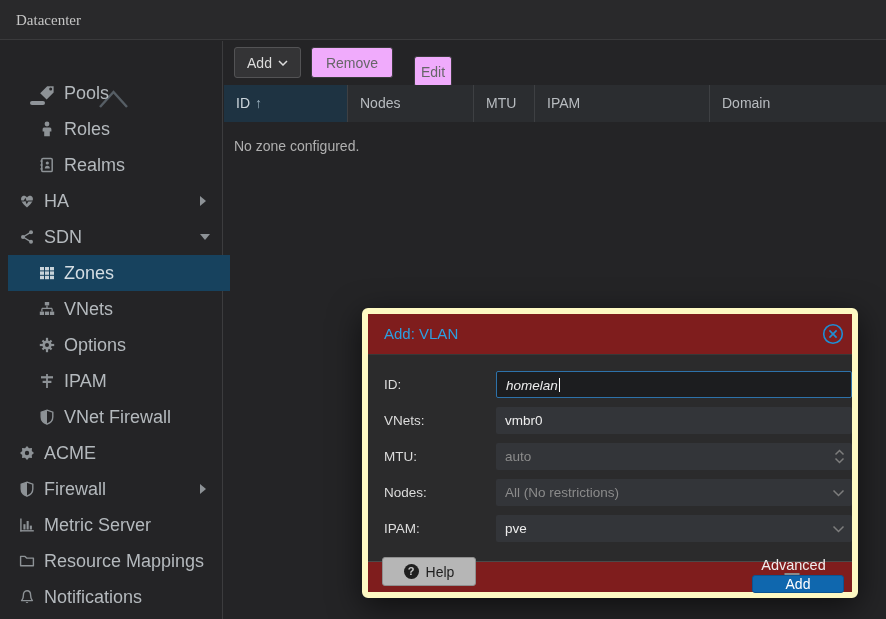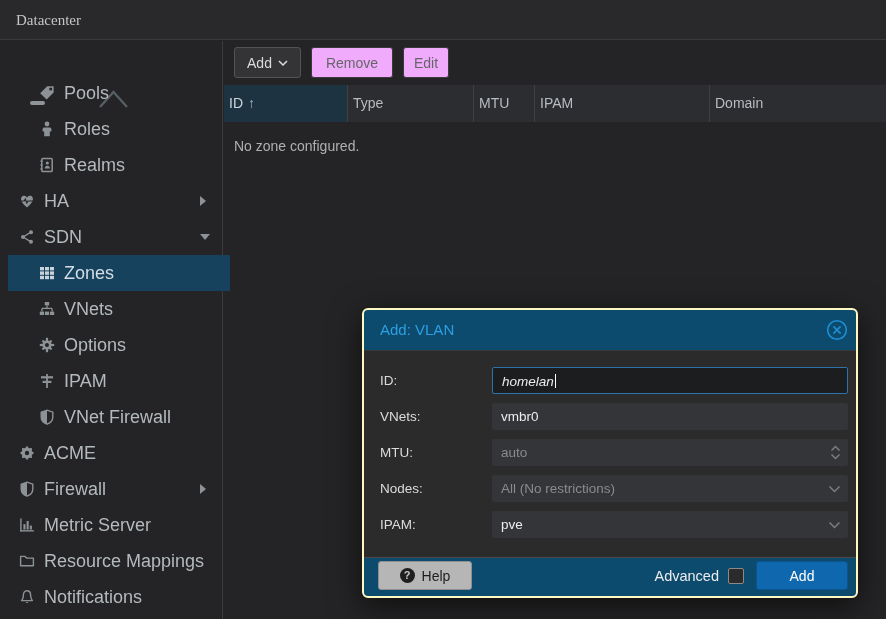--- a/index.html
+++ b/index.html
@@ -48,30 +48,30 @@
     position:absolute; top:47px; height:31px; border-radius:3px;
     display:flex; align-items:center; justify-content:center; gap:6px;
     font-size:14px; cursor:pointer;
   }
   .toolbar-btn.enabled  { background:#343436; border:1px solid #535355; color:#dcdcdc; }
   .toolbar-btn.disabled { background:#f0abfc; border:1px solid #3a3a3c; color:#666668; cursor:default; }
   
   .grid-header { position:absolute; left:224px; top:85px; right:0; height:37px; background:#2b2d30; }
   .gh-cell {
     position:absolute; top:0; height:37px; line-height:37px;
-    padding-left:5px; color:#b8bcc0; font-size:14px;
+    padding-left:12px; color:#b8bcc0; font-size:14px;
     border-right:1px solid #3e4043; cursor:pointer;
   }
   .gh-cell.sorted { background:var(--sorted_header_tint,#1e3342); color:#ccd6dc; }
   .sort-arrow { margin-left:5px; color:#9fb4c2; }
   .empty-text { position:absolute; left:234px; top:138px; color:#b0b0b0; font-size:14px; }
   
   .dialog {
     position:absolute; left:362px; top:308px; width:496px; height:290px;
-    background:#0c4a6e; border:2px solid #fef9c3; border-radius:6px;
+    background:#7f1d1d; border:6px solid #fef9c3; border-radius:6px;
     box-shadow:0 8px 32px rgba(0,0,0,0.6); z-index:10;
   }
   .dlg-header { position:absolute; left:0; top:0; right:0; height:40px; }
   .dlg-title  { position:absolute; left:16px; top:0; line-height:40px;
                 font-size:15px; color:var(--accent_blue,#2d9fe0); }
   .dlg-close  { position:absolute; right:8px; top:9px; width:22px; height:22px; cursor:pointer; }
   .dlg-body {
     position:absolute; left:0; top:40px; right:0; height:208px;
     background:#2b2b2c; border-top:1px solid #383838; border-bottom:1px solid #4a4a4a;
   }
@@ -91,21 +91,21 @@
   .dlg-footer { position:absolute; left:0; bottom:0; right:0; height:41px; }
   .help-btn {
     position:absolute; left:14px; top:6px; width:94px; height:29px;
     background:#b6b6b6; border:1px solid #8f8f8f; border-radius:3px;
     display:flex; align-items:center; justify-content:center; gap:7px;
     color:#1e1e1e; font-size:14px; cursor:pointer;
   }
   .q-circle { width:15px; height:15px; border-radius:50%; background:#1f1f1f; color:#c8c8c8;
               font-size:11px; font-weight:bold; text-align:center; line-height:15px; }
   .footer-right { position:absolute; right:8px; top:6px; height:29px;
-                  display:flex; align-items:center; }
+                  display:flex; align-items:center;flex-direction:column; }
   .adv-label { color:#ededed; font-size:14.5px; margin-right:9px; cursor:pointer; }
   .checkbox { width:16px; height:16px; border:1px solid #8a8a8a; border-radius:2px;
               background:#2b2b2c; margin-right:12px; cursor:pointer; }
   .submit-btn {
     width:92px; height:29px; background:var(--primary_button_blue,#0f67ae);
     border:1px solid #0a5492; border-radius:3px; color:#ffffff; font-size:14px;
     display:flex; align-items:center; justify-content:center; cursor:pointer;
   }
 </style>
 </head>
@@ -315,30 +315,30 @@
 
 <div class="toolbar-btn enabled" style="left:234px; width:67px;">
   <span>Add</span>
   <svg width="10" height="6" viewBox="0 0 10 6">
       <polyline points="1,1 5,5 9,1" fill="none" stroke="currentColor" stroke-width="1.5"></polyline>
     </svg>
 </div>
 <div class="toolbar-btn disabled" style="left:311px; width:82px;">
   <span>Remove</span>
 </div>
-<div class="toolbar-btn disabled" style="left:403px; width:46px;">
+<div class="toolbar-btn disabled" style="left:414px; width:38px;margin-top:9px;">
   <span>Edit</span>
 </div>
 
 <div class="grid-header">
   <div class="gh-cell sorted" style="left:0; width:124px;">
     <span>ID</span><span class="sort-arrow">↑</span>
   </div>
   <div class="gh-cell" style="left:124px; width:126px;">
-    <span>Type</span>
+    <span>Nodes</span>
   </div>
   <div class="gh-cell" style="left:250px; width:61px;">
     <span>MTU</span>
   </div>
   <div class="gh-cell" style="left:311px; width:175px;">
     <span>IPAM</span>
   </div>
   <div class="gh-cell" style="left:486px; width:176px; border-right:none;">
     <span>Domain</span>
   </div>

